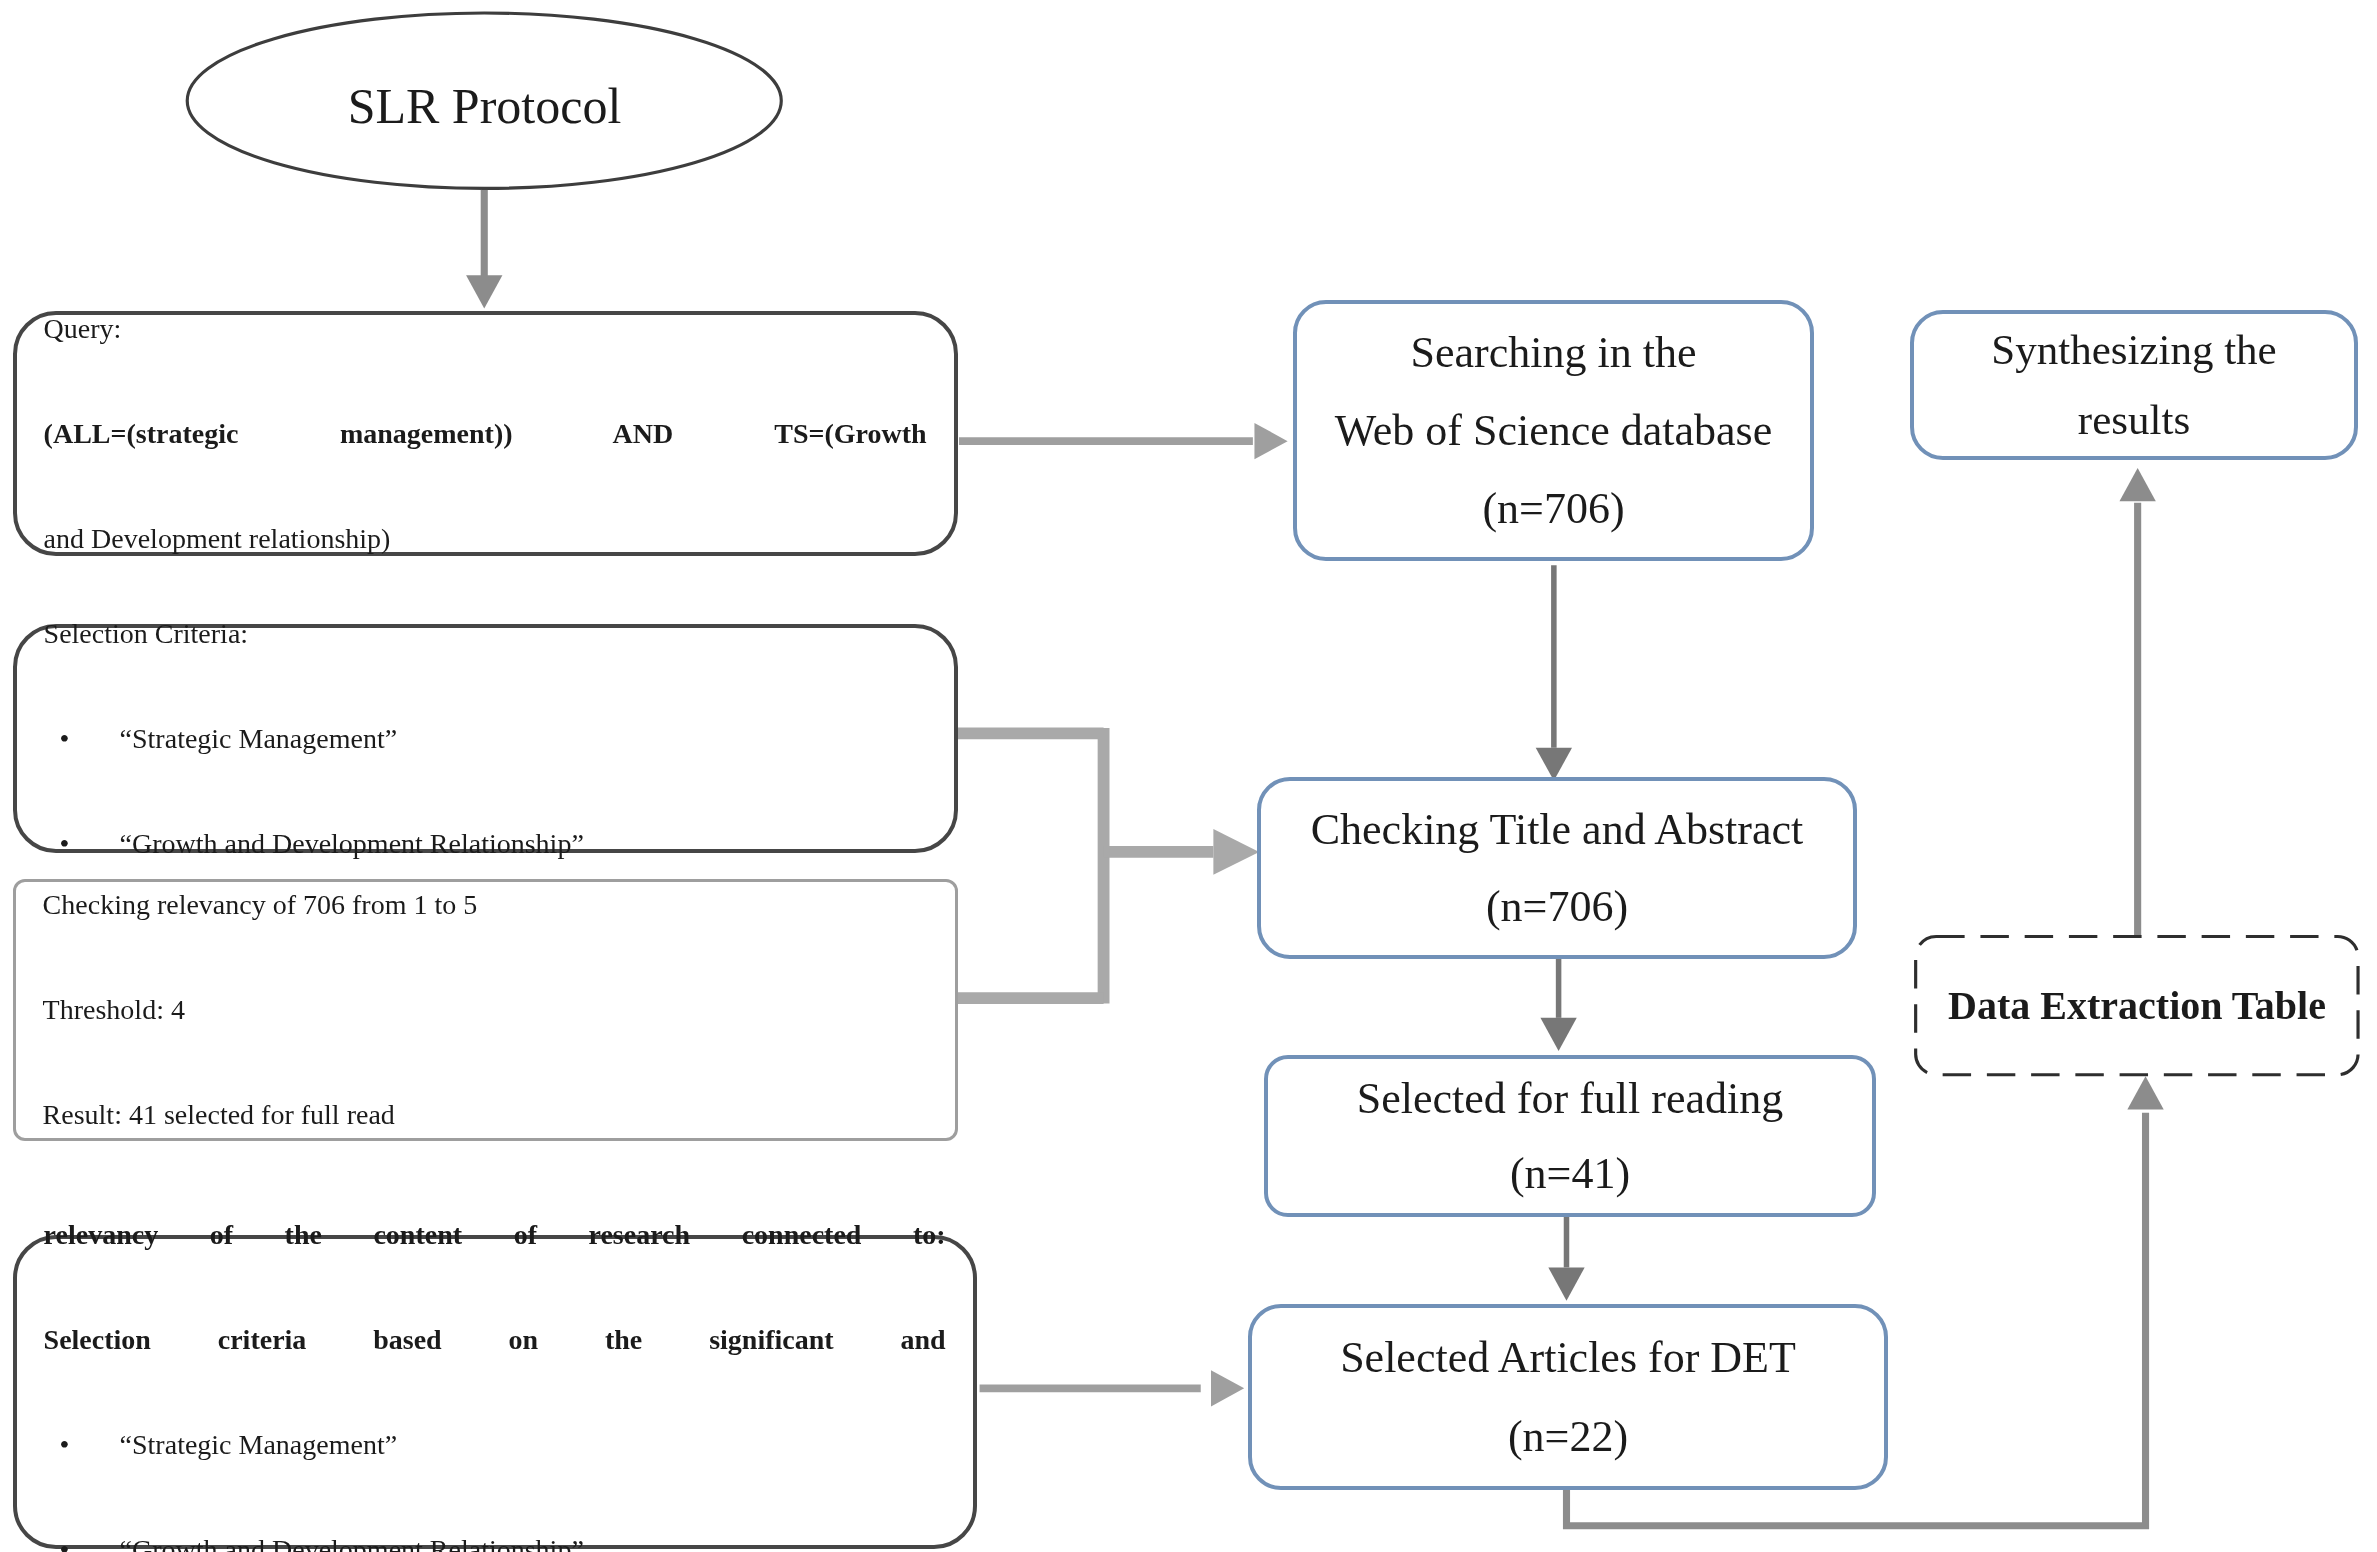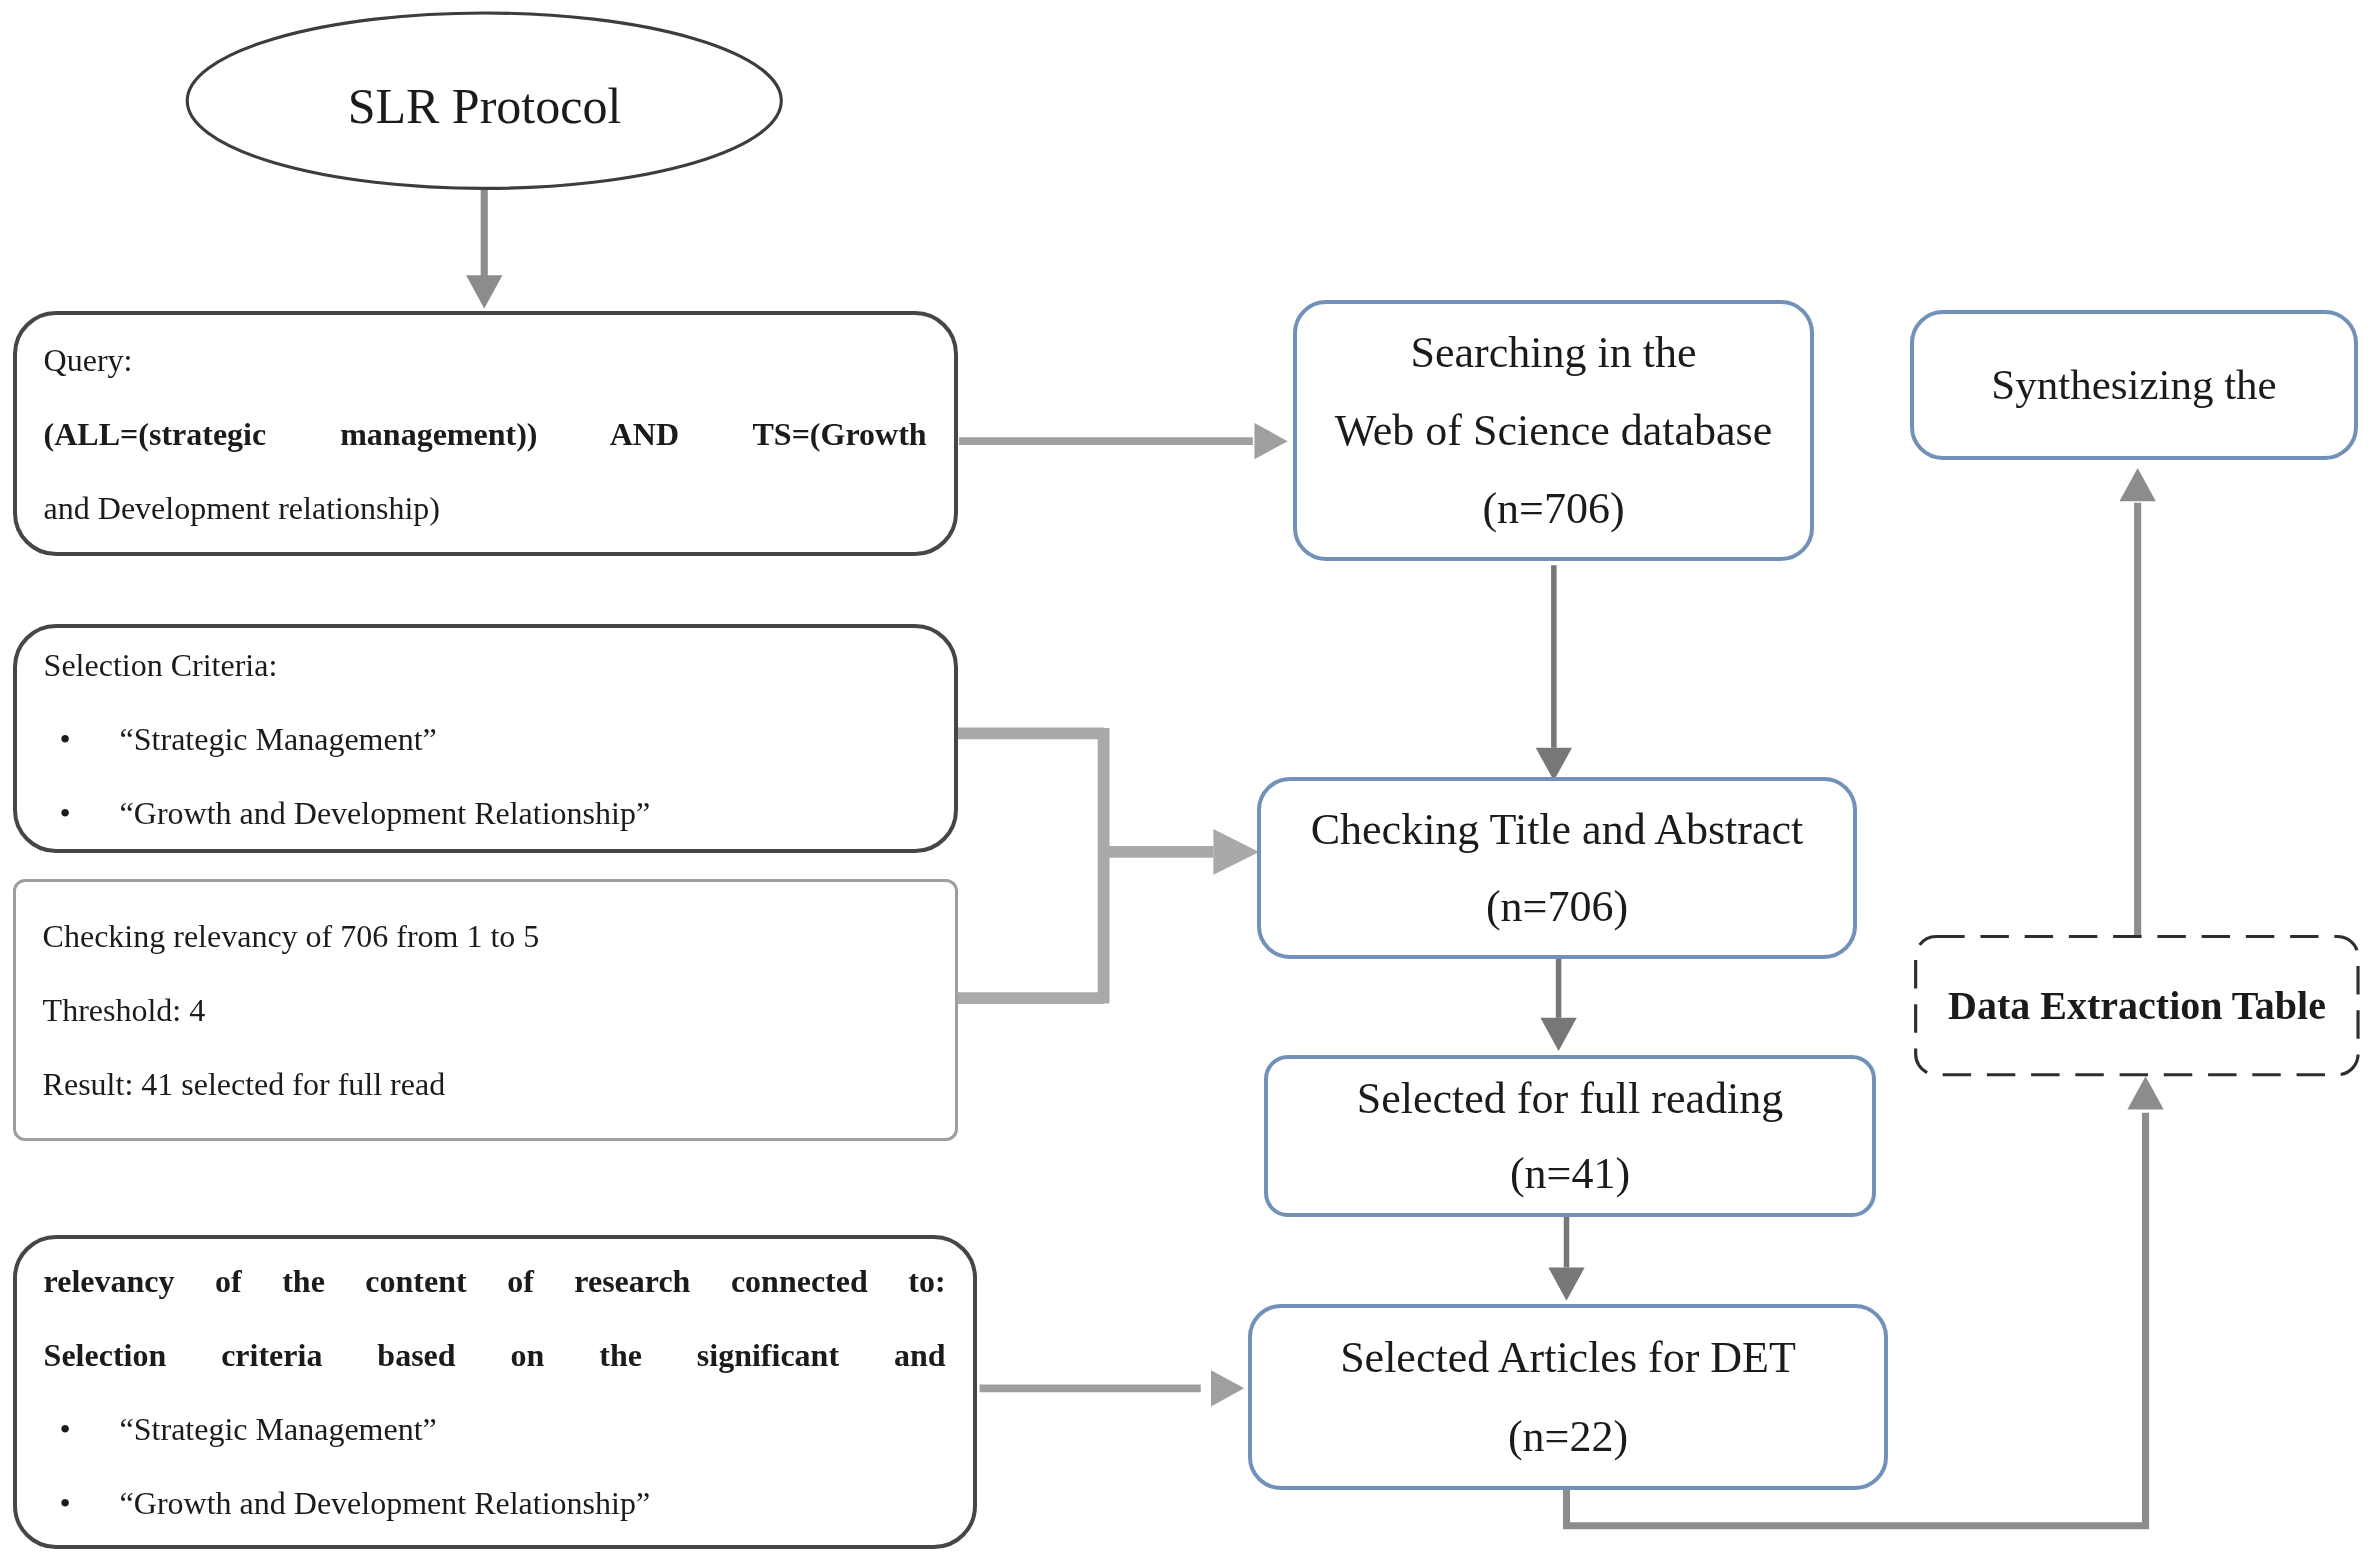--- a/index.html
+++ b/index.html
@@ -23,21 +23,21 @@
   .ellipse-shape{fill:#ffffff;stroke:var(--ellipse-stroke,#3d3d3d);stroke-width:4;}
   .dashed-rect{fill:#ffffff;stroke:var(--dashed-border,#2e2e2e);stroke-width:4;stroke-dasharray:36 20;}
 
   
   .box{position:absolute;background:#ffffff;box-sizing:border-box;z-index:1;
        display:flex;flex-direction:column;justify-content:center;}
   .dark{border:4px solid var(--dark-border,#464646);border-radius:43px;}
   .light{border:3.2px solid var(--light-border,#9e9e9e);border-radius:43px;}
   .blue{border:4px solid var(--blue-border,#7191b8);border-radius:33px;}
 
-  .leftbox{font-size:32px;padding:4.7px 27px;}
+  .leftbox{font-size:28px;padding:4.7px 27px;gap:31px;}
   .leftbox .tl{line-height:74px;}
   .fill{text-align:justify;text-align-last:justify;font-weight:bold;}
   .bullet::before{content:"\2022";display:inline-block;width:76px;padding-left:16px;box-sizing:border-box;}
 
   .bluebox{font-size:44px;text-align:center;}
   .bluebox .cl{line-height:78px;}
 
   .query{left:12.6px;top:311px;width:945px;height:245px;}
   .selection{left:12.6px;top:624px;width:945px;height:229px;}
   .relevancy{left:12.6px;top:879px;width:945px;height:262px;border-radius:12px;}
@@ -127,20 +127,21 @@
 </div>
 
 <div class="box blue bluebox searching">
   <div class="cl">Searching in the</div>
   <div class="cl">Web of Science database</div>
   <div class="cl">(n=706)</div>
 </div>
 
 <div class="box blue bluebox synth">
   <div class="cl">Synthesizing the</div>
+  <div class="cl">results</div>
 </div>
 
 <div class="box blue bluebox checktitle">
   <div class="cl">Checking Title and Abstract</div>
   <div class="cl">(n=706)</div>
 </div>
 
 <div class="box blue bluebox selfull">
   <div class="cl">Selected for full reading</div>
   <div class="cl">(n=41)</div>

